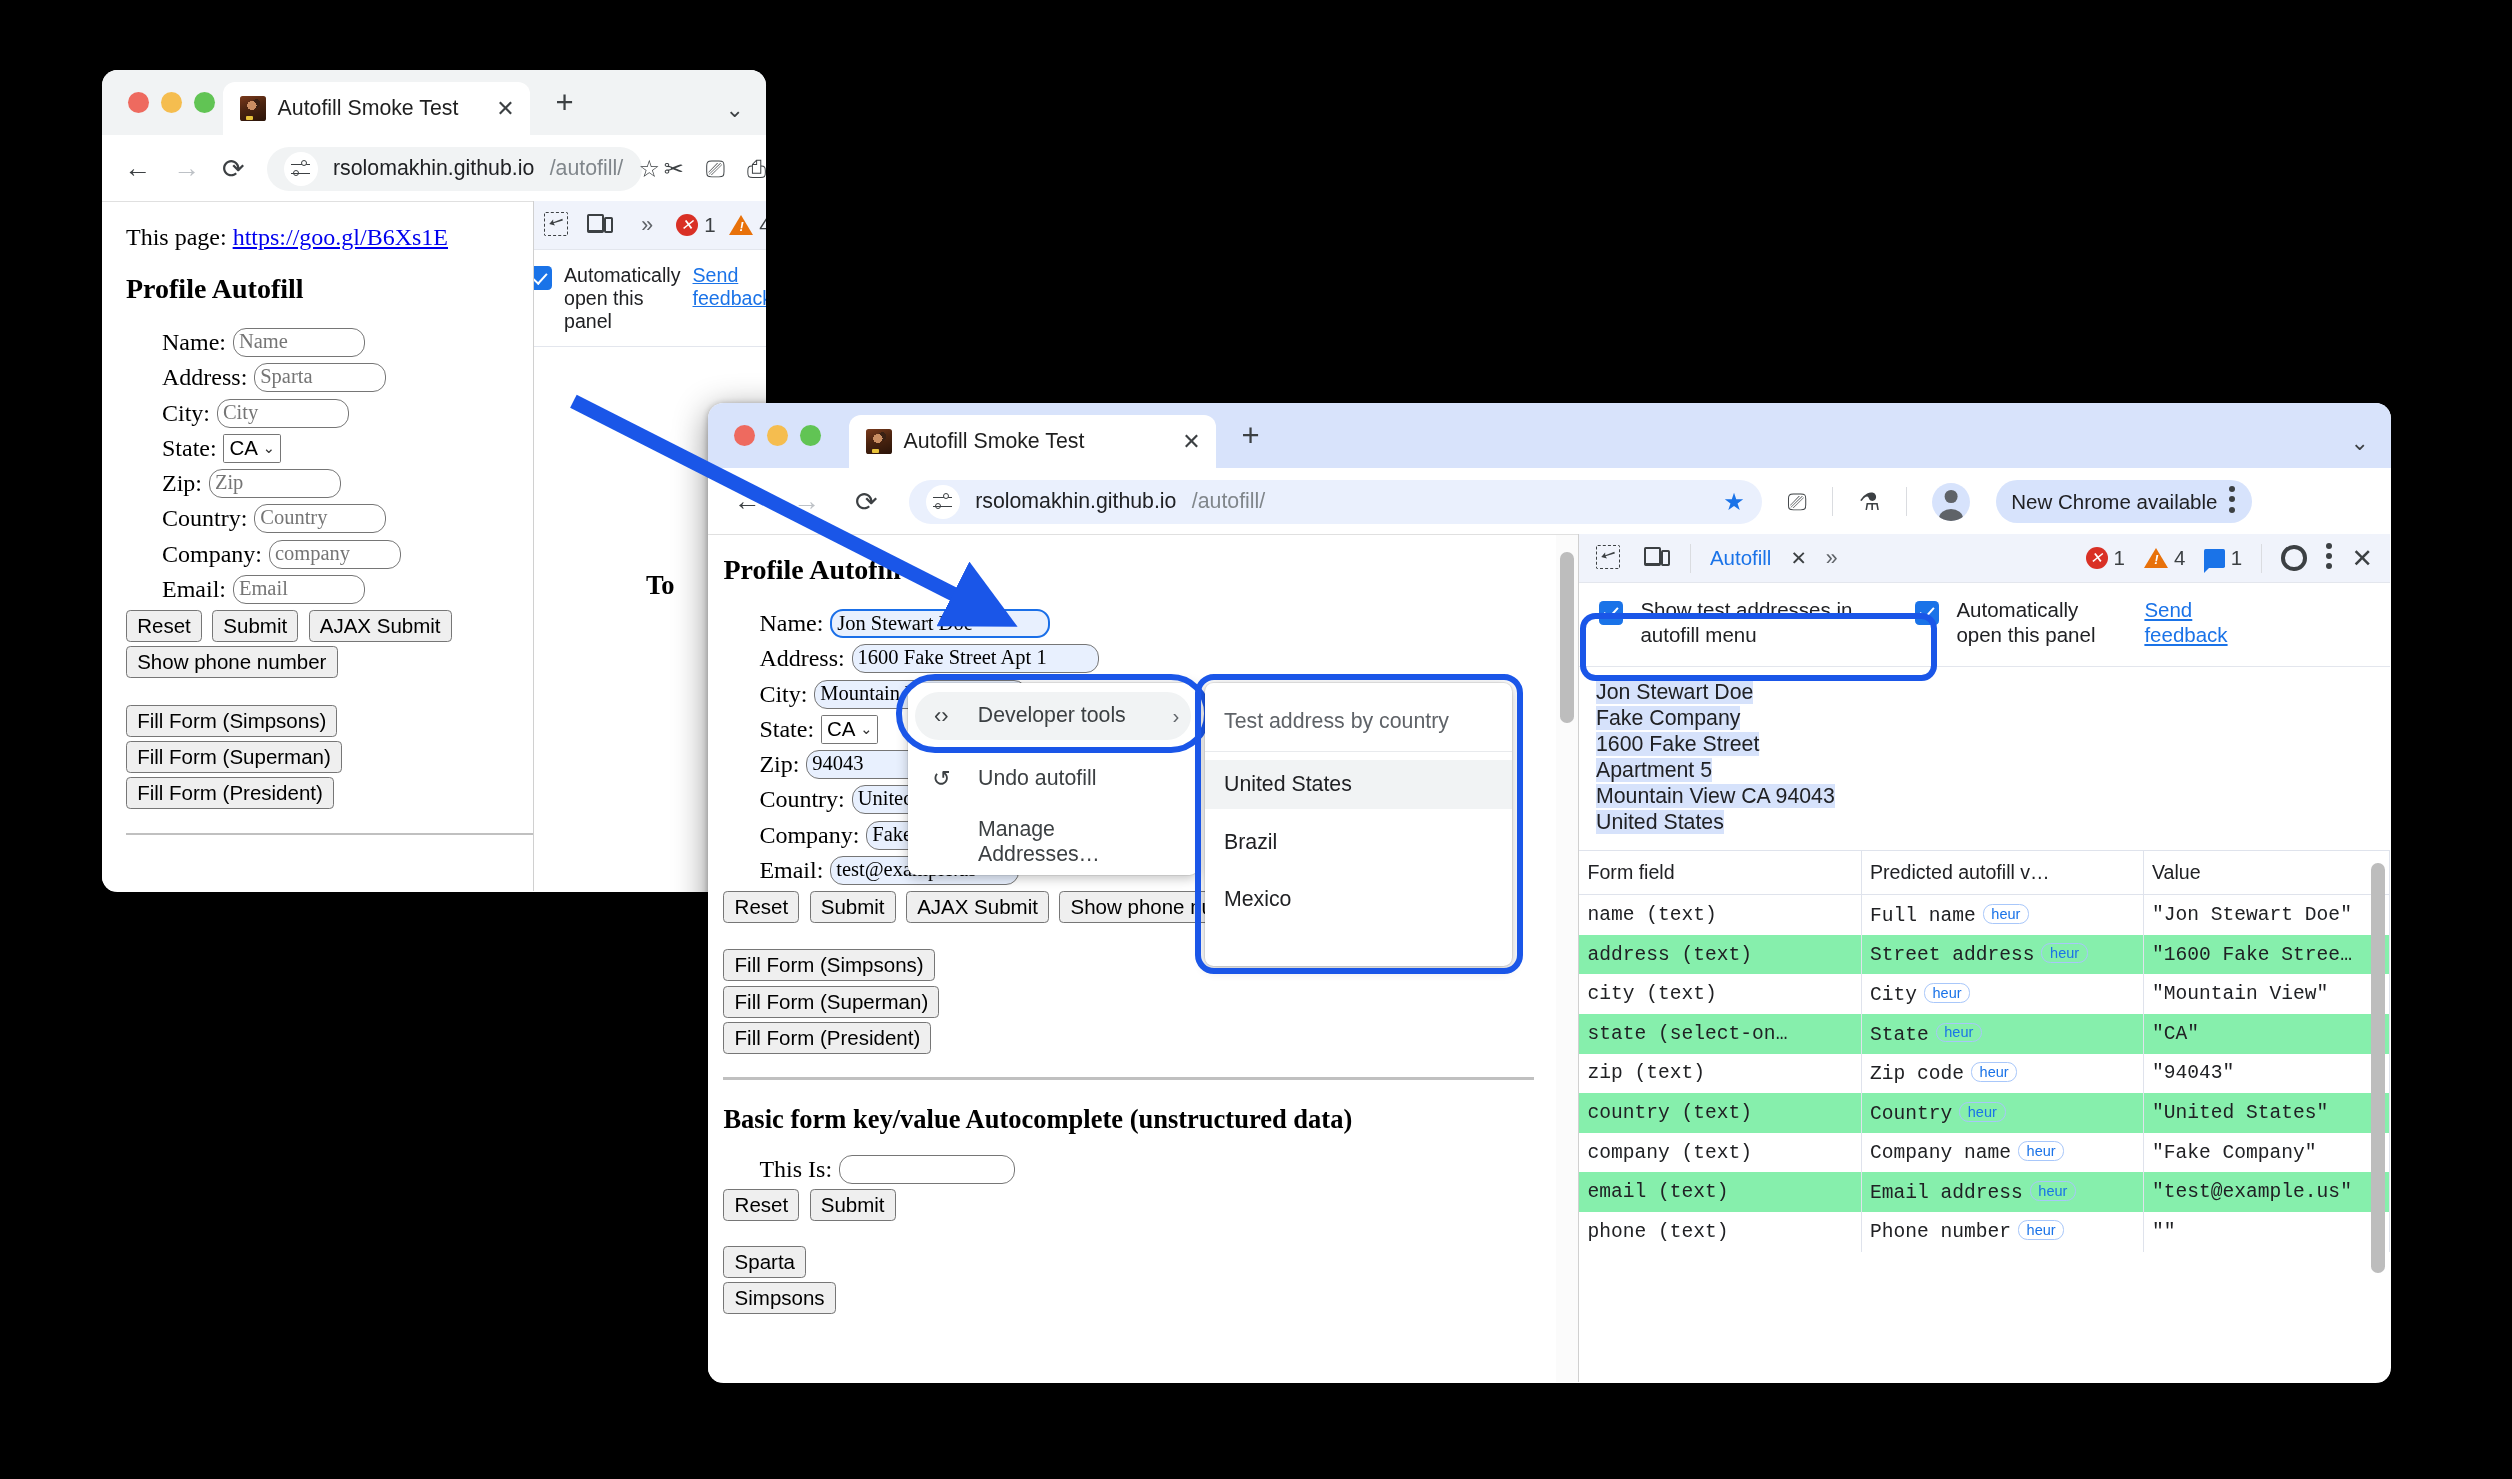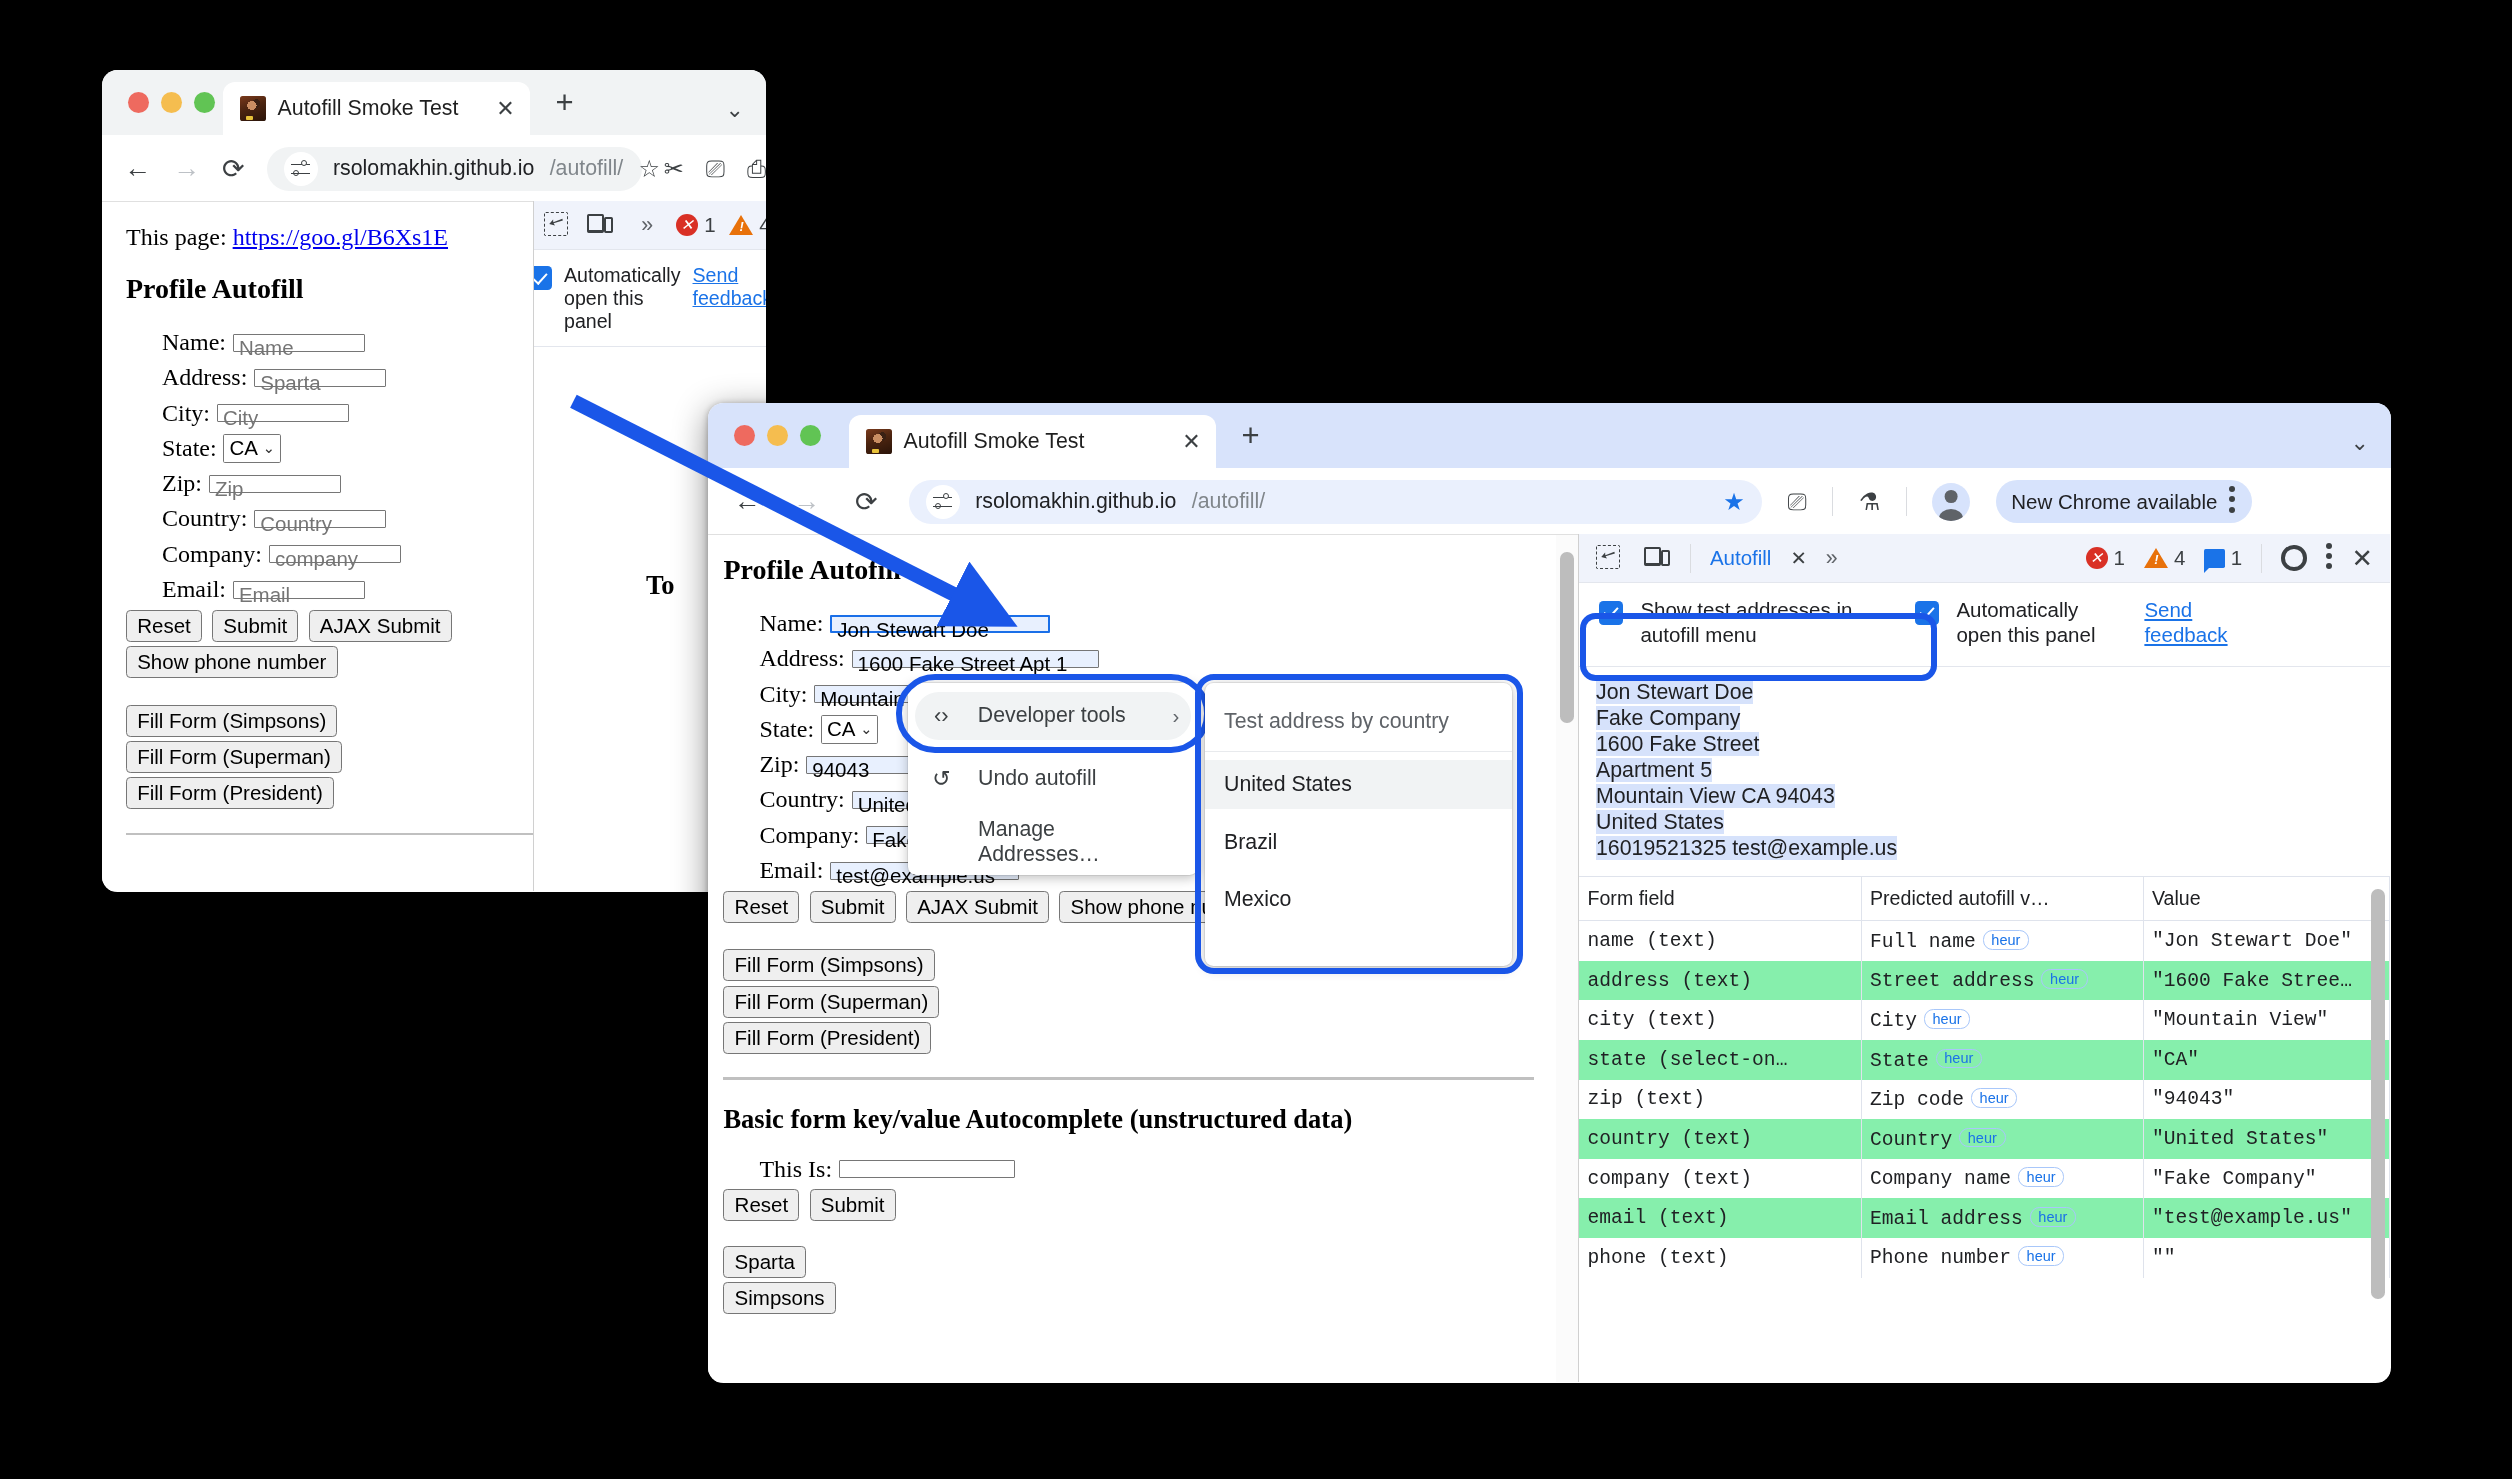--- a/index.html
+++ b/index.html
@@ -118,25 +118,25 @@
   }
 
   
   .pagearea { position:absolute; left:0; right:0; background:#fff; overflow:hidden; }
   .pg { font-family: "Liberation Serif", serif; color:#000; }
   .pg h2 { font-size: 28px; margin: 0 0 22px 0; font-weight: bold; }
   .pg h3 { font-size: 26.5px; margin: 0 0 19px 0; font-weight: bold; }
   .frow { display:flex; align-items:center; margin-bottom: 4.3px; height: 31px; }
   .flabel { font-size: 24px; margin-right: 6.8px; white-space:nowrap;margin-left:36px; }
   .finput {
-    font-family: Liberation Sans, sans-serif;
+    font-family: Liberation Serif, serif;
     font-size: 20.5px; color:#757575;
     border: 1.7px solid #767676; background:#fff;
-    height: 18px; padding: 0 5.1px; line-height: 25.6px;
-    border-radius: 1px;
+    height: 29px; padding: 0 5.1px; line-height: 25.6px;
+    border-radius: 13px;
   }
   .finput.filled { color:#000; background:#e8f0fe; }
   .finput.focused { border: 2.6px solid #1a6fe8; background:#e8f0fe; }
   .fselect {
     font-family:"Liberation Sans", sans-serif;
     font-size: 20.5px; border:1.7px solid #767676; background:#fff;
     height:29px; padding: 0 22px 0 5.1px; border-radius:1.7px;
     position: relative; display:inline-flex; align-items:center;
   }
   .fselect .chev { position:absolute; right:5.1px; font-size:14.5px; color:#333; }
@@ -573,21 +573,20 @@
       <span class="lnk" style="max-width:111px; line-height:1.18; display:inline-block;">Send feedback</span>
     </div>
 
     <div class="addr-preview" id="addr-preview">
         <div><span class="hl">Jon Stewart Doe</span></div>
         <div><span class="hl">Fake Company</span></div>
         <div><span class="hl">1600 Fake Street</span></div>
         <div><span class="hl">Apartment 5</span></div>
         <div><span class="hl">Mountain View CA 94043</span></div>
         <div><span class="hl">United States</span></div>
-        <div><span class="hl">16019521325 test@example.us</span></div>
       </div>
 
     <div style="flex:1; overflow:hidden; border-top:0.9px solid #dfe3ec; position:relative;">
       <table class="dt-table">
         <thead>
           <tr>
             <th style="width:282px;">Form field</th>
             <th style="width:282px;">Predicted autofill v…</th>
             <th>Value</th>
           </tr>

